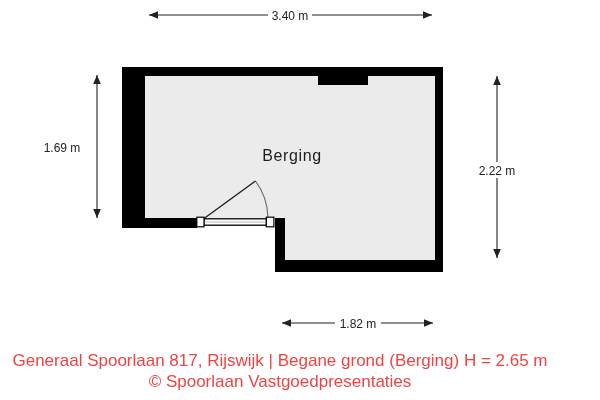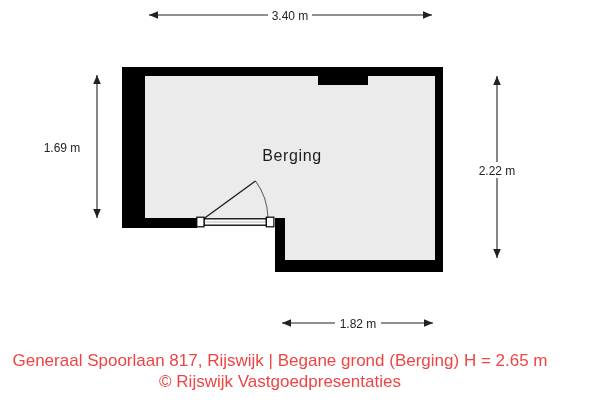--- a/index.html
+++ b/index.html
@@ -91,15 +91,15 @@
     <g>
       <line x1="282" y1="323" x2="433" y2="323" stroke-width="1.1" stroke="#222222"></line>
       <polygon points="282,323 291,319.2 291,326.8" fill="#222222"></polygon>
       <polygon points="433,323 424,319.2 424,326.8" fill="#222222"></polygon>
       <rect x="335" y="315" width="46" height="16" fill="#ffffff"></rect>
       <text x="358" y="323.5" text-anchor="middle" dominant-baseline="central" class="dim-text">1.82 m</text>
     </g>
   </svg>
 
   <div class="caption caption-address">Generaal Spoorlaan 817, Rijswijk | Begane grond (Berging) H = 2.65 m</div>
-  <div class="caption caption-copyright">© Rijswijk Vastgoedpresentaties</div>
+  <div class="caption caption-copyright">© Spoorlaan Vastgoedpresentaties</div>
 
 </div>
 
 </body></html>

